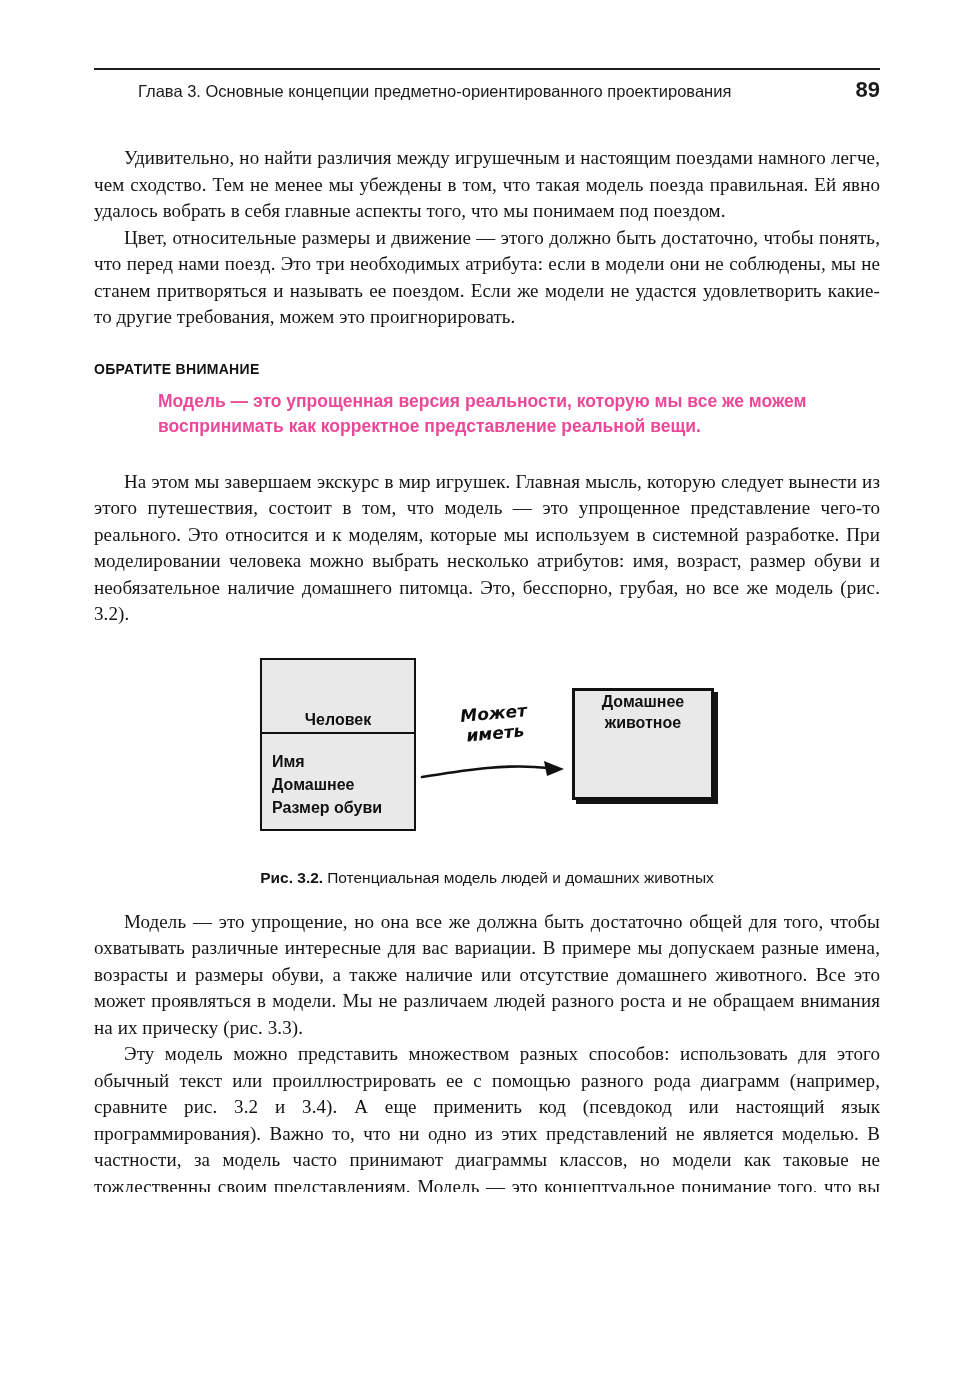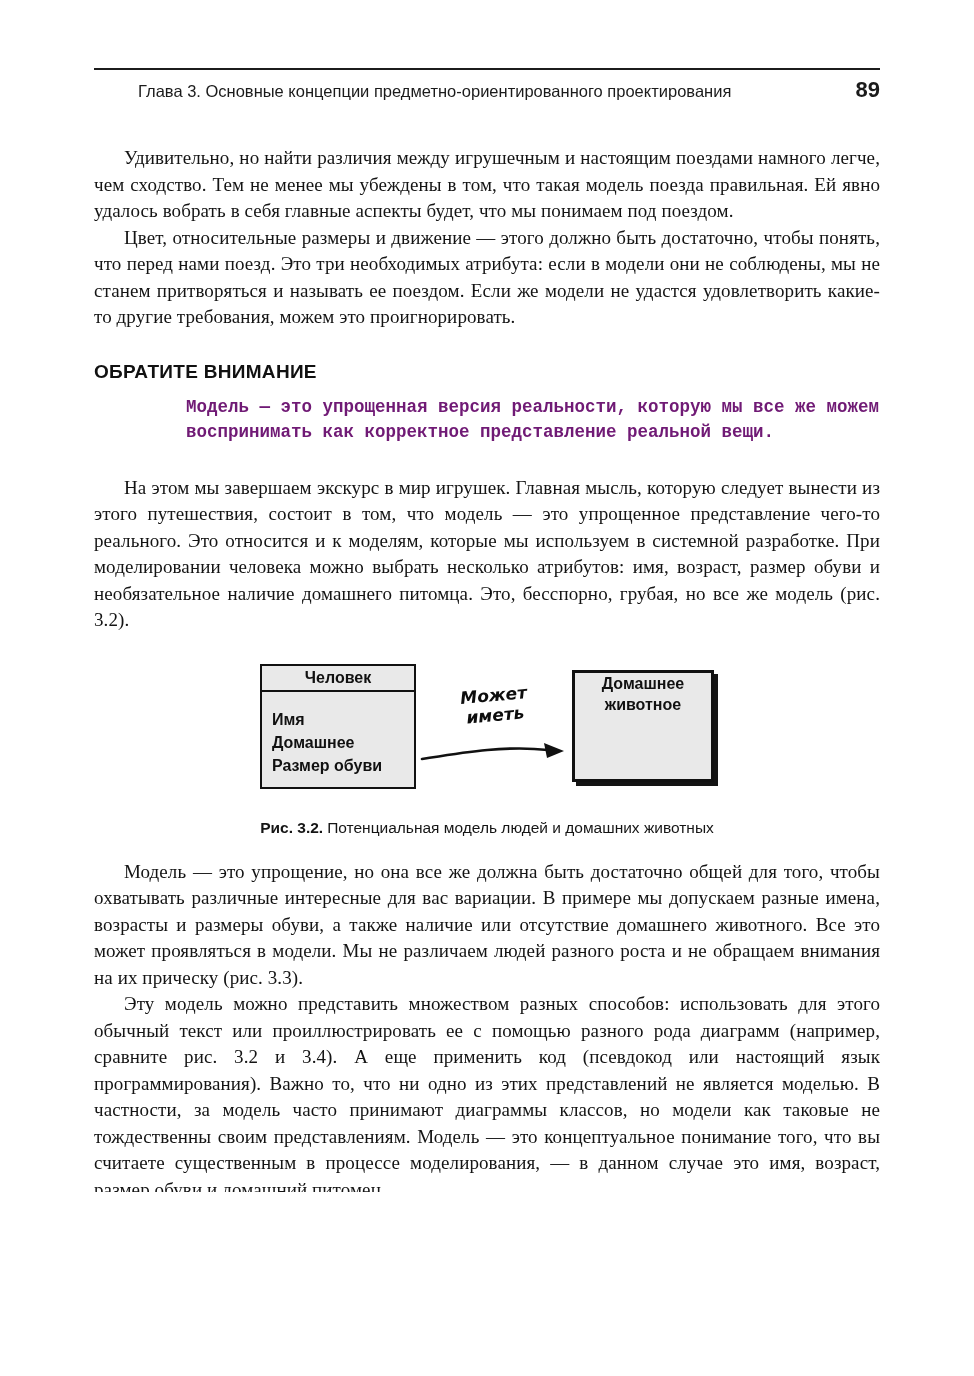--- a/index.html
+++ b/index.html
@@ -42,32 +42,32 @@
     text-align: justify;
     text-indent: 30px;
     letter-spacing: 0.1px;
   }
 
   
   .note-block { margin: 30px 0 30px 0; }
   .note-heading {
     margin: 0 0 12px 0;
     font-family: "Liberation Sans", sans-serif;
-    font-size: 19px;
+    font-size: 14px;
     font-weight: bold;
     letter-spacing: 0.3px;
     color: #111;
   }
   .note-text {
-    margin: 0 0 0 92px;
-    font-family: Liberation Mono, monospace;
+    margin: 0 0 0 64px;
+    font-family: Liberation Sans, sans-serif;
     font-weight: bold;
     font-size: 17.5px;
     line-height: 25px;
-    color: #701a75;
+    color: #ec4899;
   }
 
   
   .fig { margin: 30px 0 22px 0; }
   .diagram {
     display: flex;
     align-items: center;
     justify-content: center;
     gap: 0;
   }
@@ -77,20 +77,21 @@
     font-family: "Liberation Sans", sans-serif;
     font-weight: bold;
     font-size: 16px;
     color: #111;
   }
   .person-box { width: 152px; }
   .person-title {
     text-align: center;
     padding: 3px 4px;
     border-bottom: 2px solid #111;
+    margin-top: 48px;
   }
   .person-attrs { padding: 16px 10px 10px 10px; line-height: 23px; }
   .diagram-middle {
     width: 148px;
     display: flex;
     flex-direction: column;
     align-items: center;
     justify-content: center;
     position: relative;
     padding: 0 4px;
@@ -113,42 +114,42 @@
     border-width: 3px;
     box-shadow: 4px 4px 0 #141414;
     display: flex;
     flex-direction: column;
     align-items: center;
     justify-content: flex-start;
     text-align: center;
     line-height: 21px;
   }
   .fig-caption {
-    margin-top: 30px;
+    margin-top: 38px;
     text-align: center;
     font-family: "Liberation Sans", sans-serif;
     font-size: 15.5px;
     color: #151515;
   }
   .fig-caption .cap-label { font-weight: bold; margin-right: 4px; }
 
   .after-fig { margin-top: 14px; }
 </style>
 </head>
 <body>
 
 <div class="page">
 
   <hr class="header-rule">
   <div class="header-row">
     <span>Глава 3. Основные концепции предметно-ориентированного проектирования</span>
     <span class="page-number">89</span>
   </div>
 
-  <p class="body-para">Удивительно, но найти различия между игрушечным и настоящим поездами намного легче, чем сходство. Тем не менее мы убеждены в том, что такая модель поезда правильная. Ей явно удалось вобрать в себя главные аспекты будет, что мы понимаем под поездом.</p>
+  <p class="body-para">Удивительно, но найти различия между игрушечным и настоящим поездами намного легче, чем сходство. Тем не менее мы убеждены в том, что такая модель поезда правильная. Ей явно удалось вобрать в себя главные аспекты того, что мы понимаем под поездом.</p>
   <p class="body-para">Цвет, относительные размеры и движение — этого должно быть достаточно, чтобы понять, что перед нами поезд. Это три необходимых атрибута: если в модели они не соблюдены, мы не станем притворяться и называть ее поездом. Если же модели не удастся удовлетворить какие-то другие требования, можем это проигнорировать.</p>
 
   <section class="note-block">
     <h2 class="note-heading">ОБРАТИТЕ ВНИМАНИЕ</h2>
     <p class="note-text">Модель — это упрощенная версия реальности, которую мы все же можем воспринимать как корректное представление реальной вещи.</p>
   </section>
 
   <p class="body-para">На этом мы завершаем экскурс в мир игрушек. Главная мысль, которую следует вынести из этого путешествия, состоит в том, что модель — это упрощенное представление чего-то реального. Это относится и к моделям, которые мы используем в системной разработке. При моделировании человека можно выбрать несколько атрибутов: имя, возраст, размер обуви и необязательное наличие домашнего питомца. Это, бесспорно, грубая, но все же модель (рис. 3.2).</p>
 
   <figure class="fig" style="margin-left:0;margin-right:0;">

